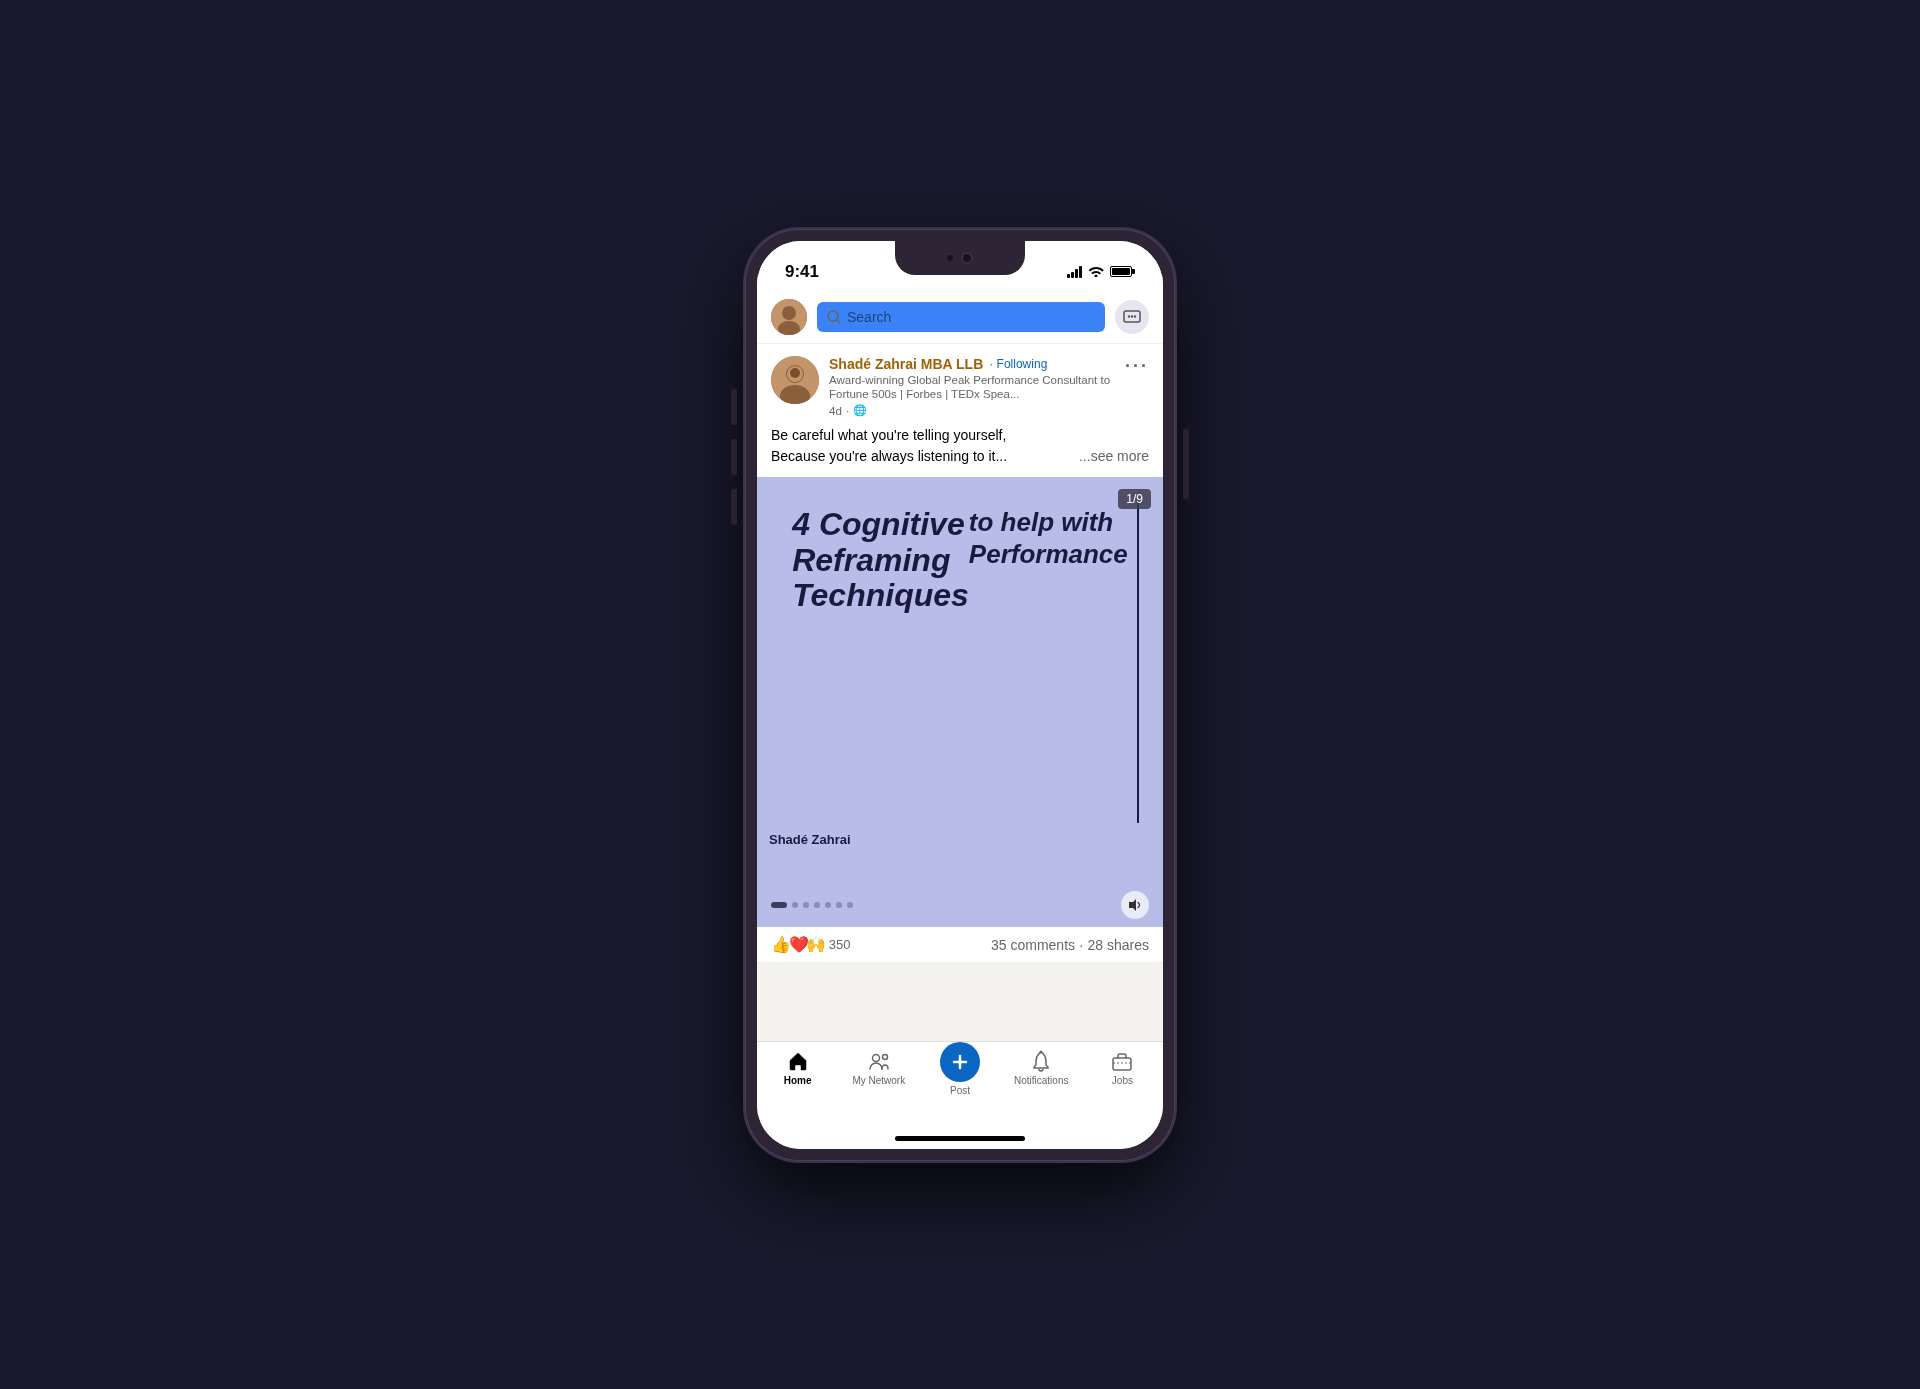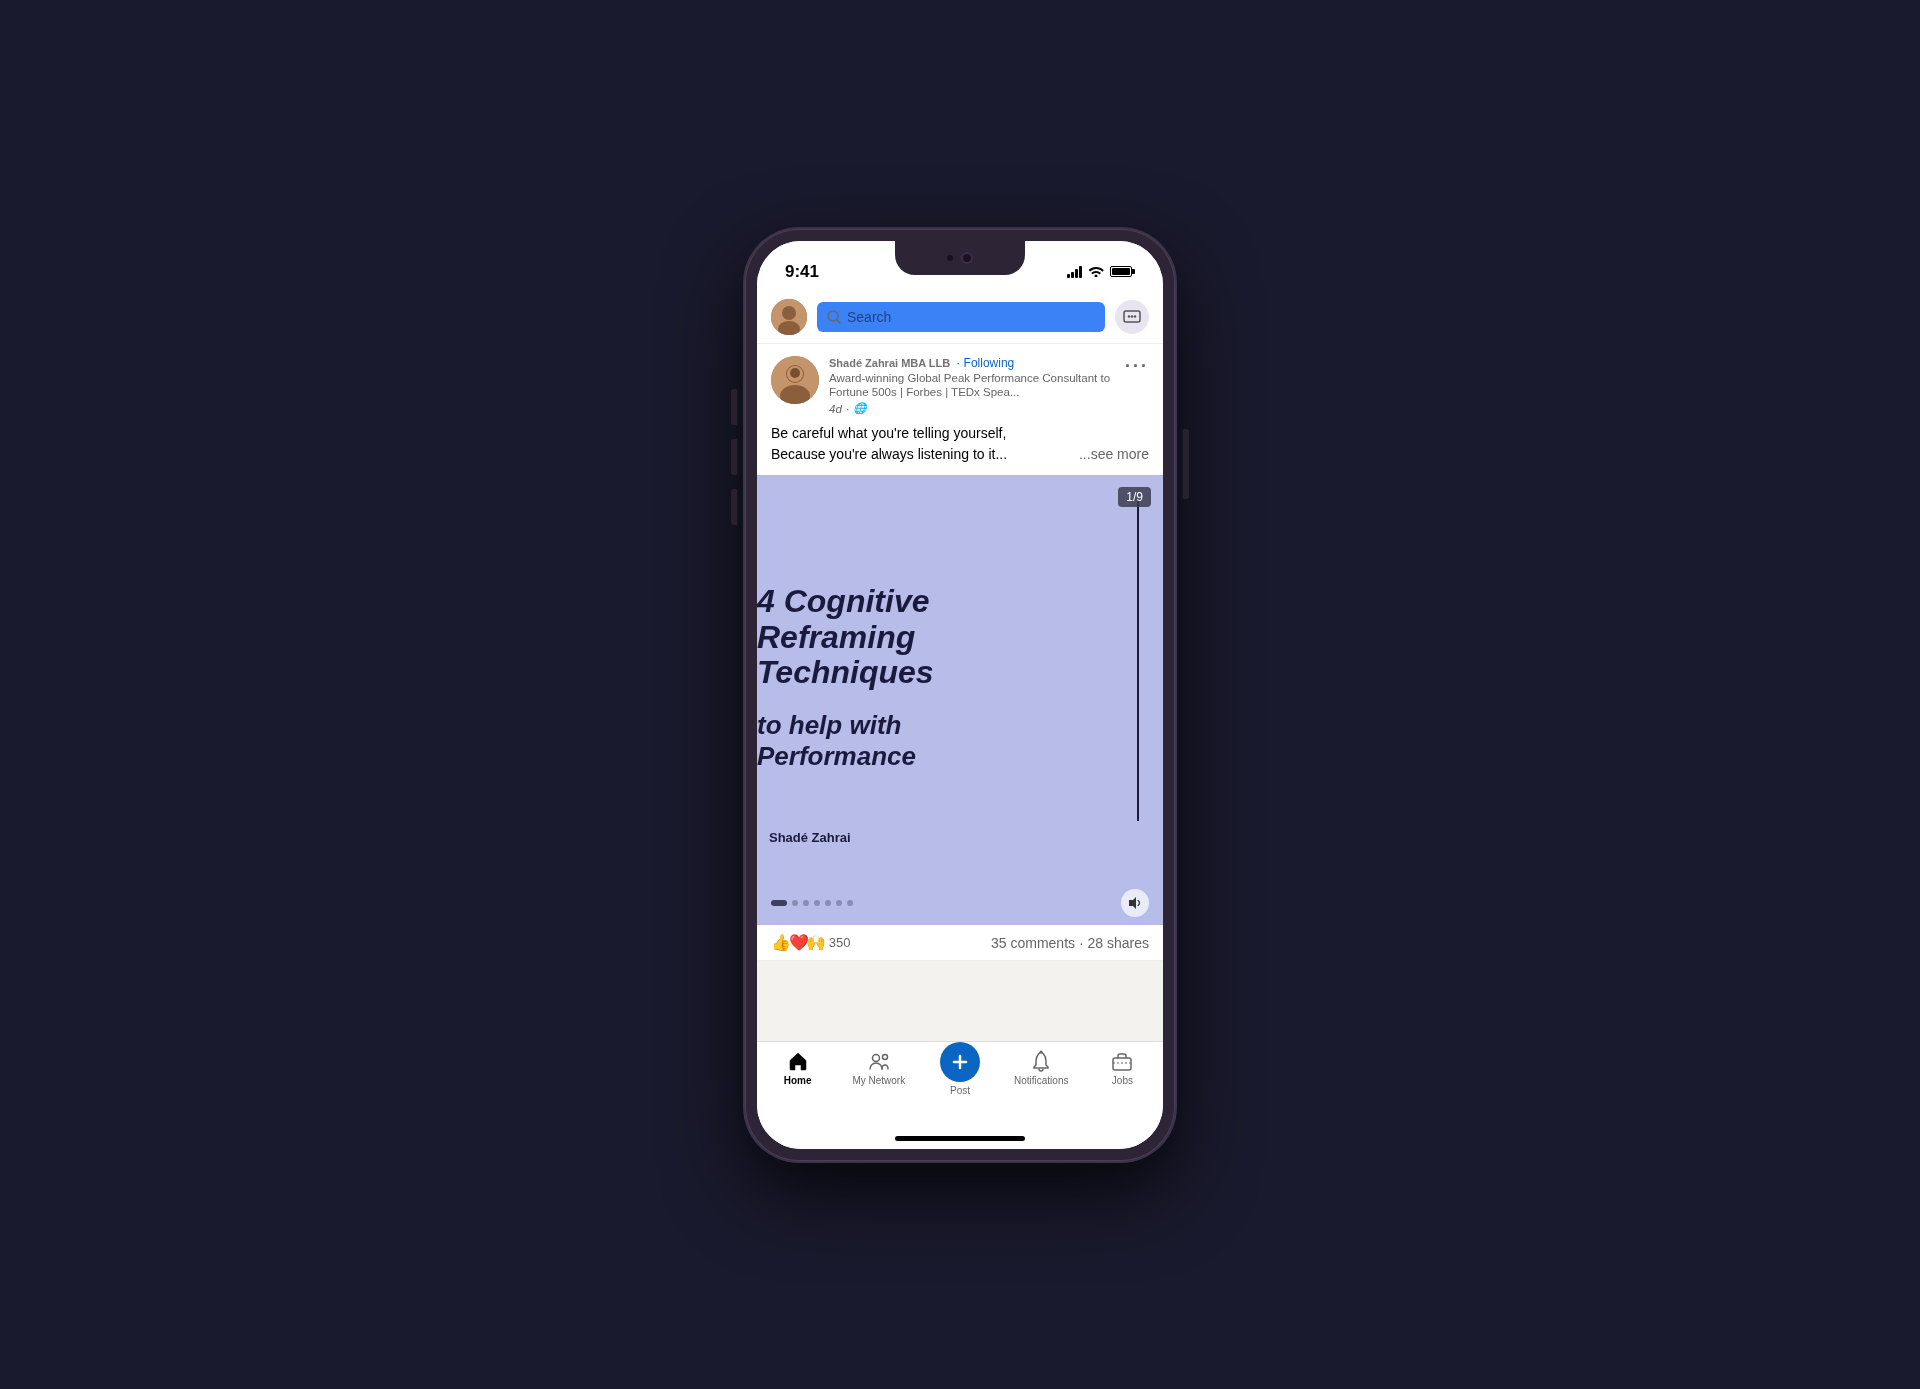--- a/index.html
+++ b/index.html
@@ -212,23 +212,23 @@
       flex: 1;
     }
 
     .post-author-row {
       display: flex;
       align-items: center;
       gap: 6px;
     }
 
     .post-author {
-      font-size: 11px;
+      font-size: 14px;
       font-weight: 700;
-      color: #737373;
+      color: #a16207;
     }
 
     .following-badge {
       font-size: 12px;
       color: #0a66c2;
       font-weight: 400;
     }
 
     .post-subtitle {
       font-size: 11.5px;
@@ -237,21 +237,20 @@
       margin-top: 1px;
     }
 
     .post-time {
       font-size: 11.5px;
       color: #666;
       display: flex;
       align-items: center;
       gap: 4px;
       margin-top: 2px;
-      font-style: italic;
     }
 
     .globe-icon {
       font-size: 11px;
     }
 
     .post-more-btn {
       display: flex;
       align-items: center;
       gap: 3px;
@@ -292,22 +291,23 @@
       padding: 3px 8px;
       border-radius: 4px;
       z-index: 5;
     }
 
     .card-content {
       width: 100%;
       height: 100%;
       background: #b8bce8;
       display: flex;
-      flex-direction: column;
+      flex-direction: row;
       justify-content: center;
+      padding: 30px;
       position: relative;
     }
 
     .card-border-line {
       position: absolute;
       top: 24px;
       right: 24px;
       bottom: 60px;
       width: 2px;
       background: #1a1a3e;

